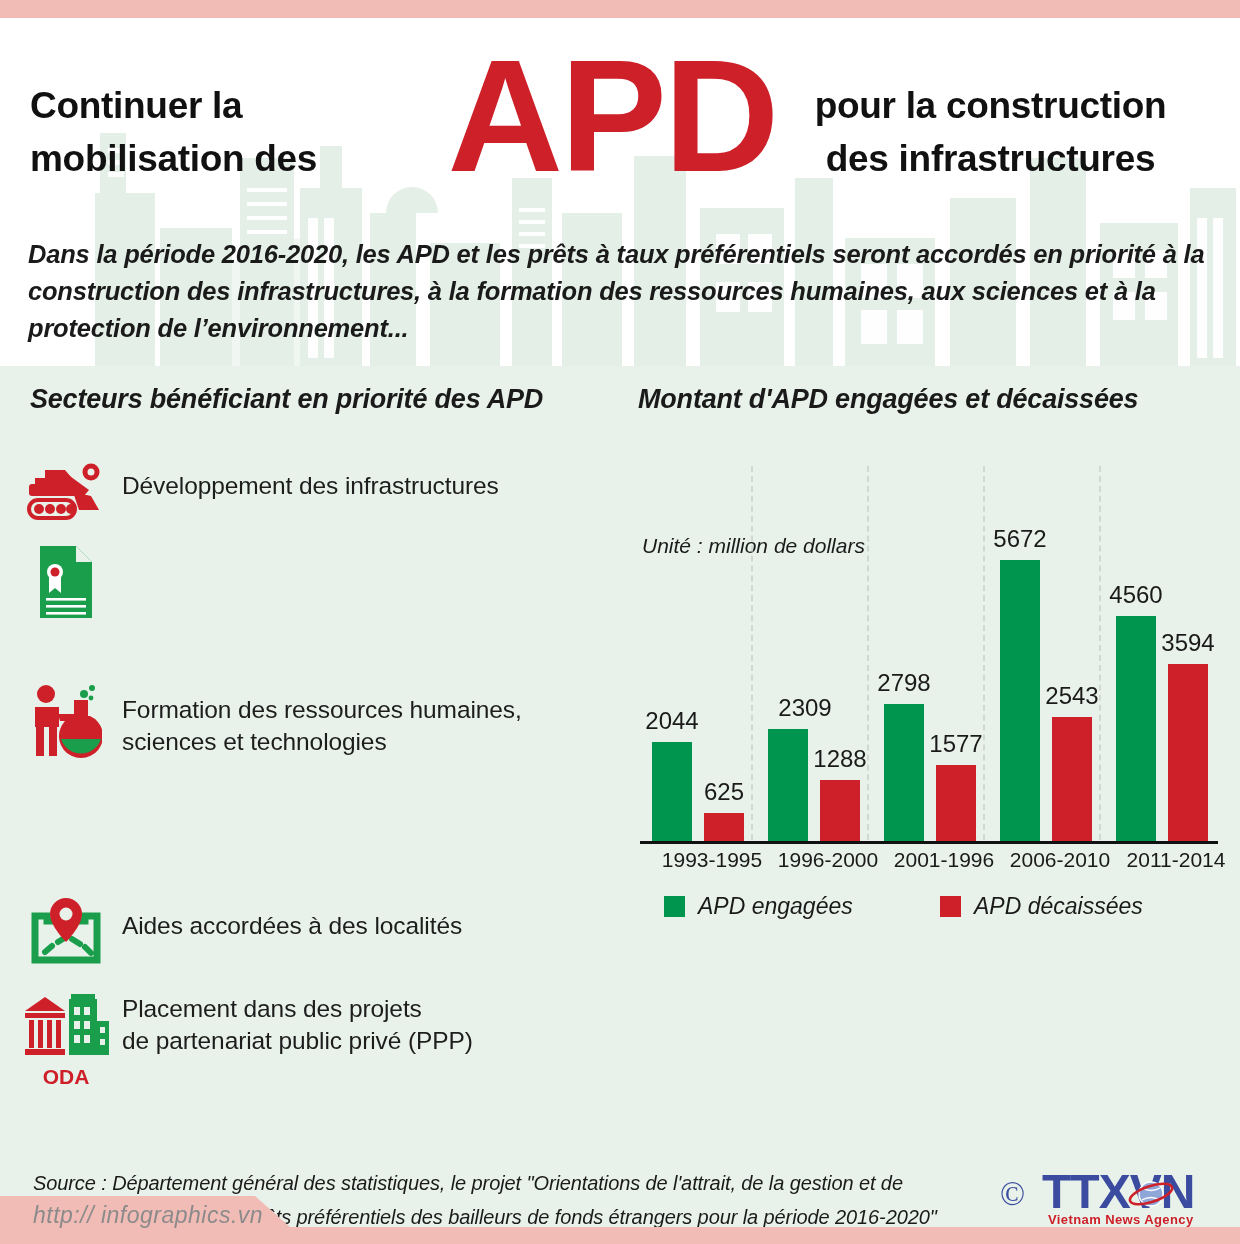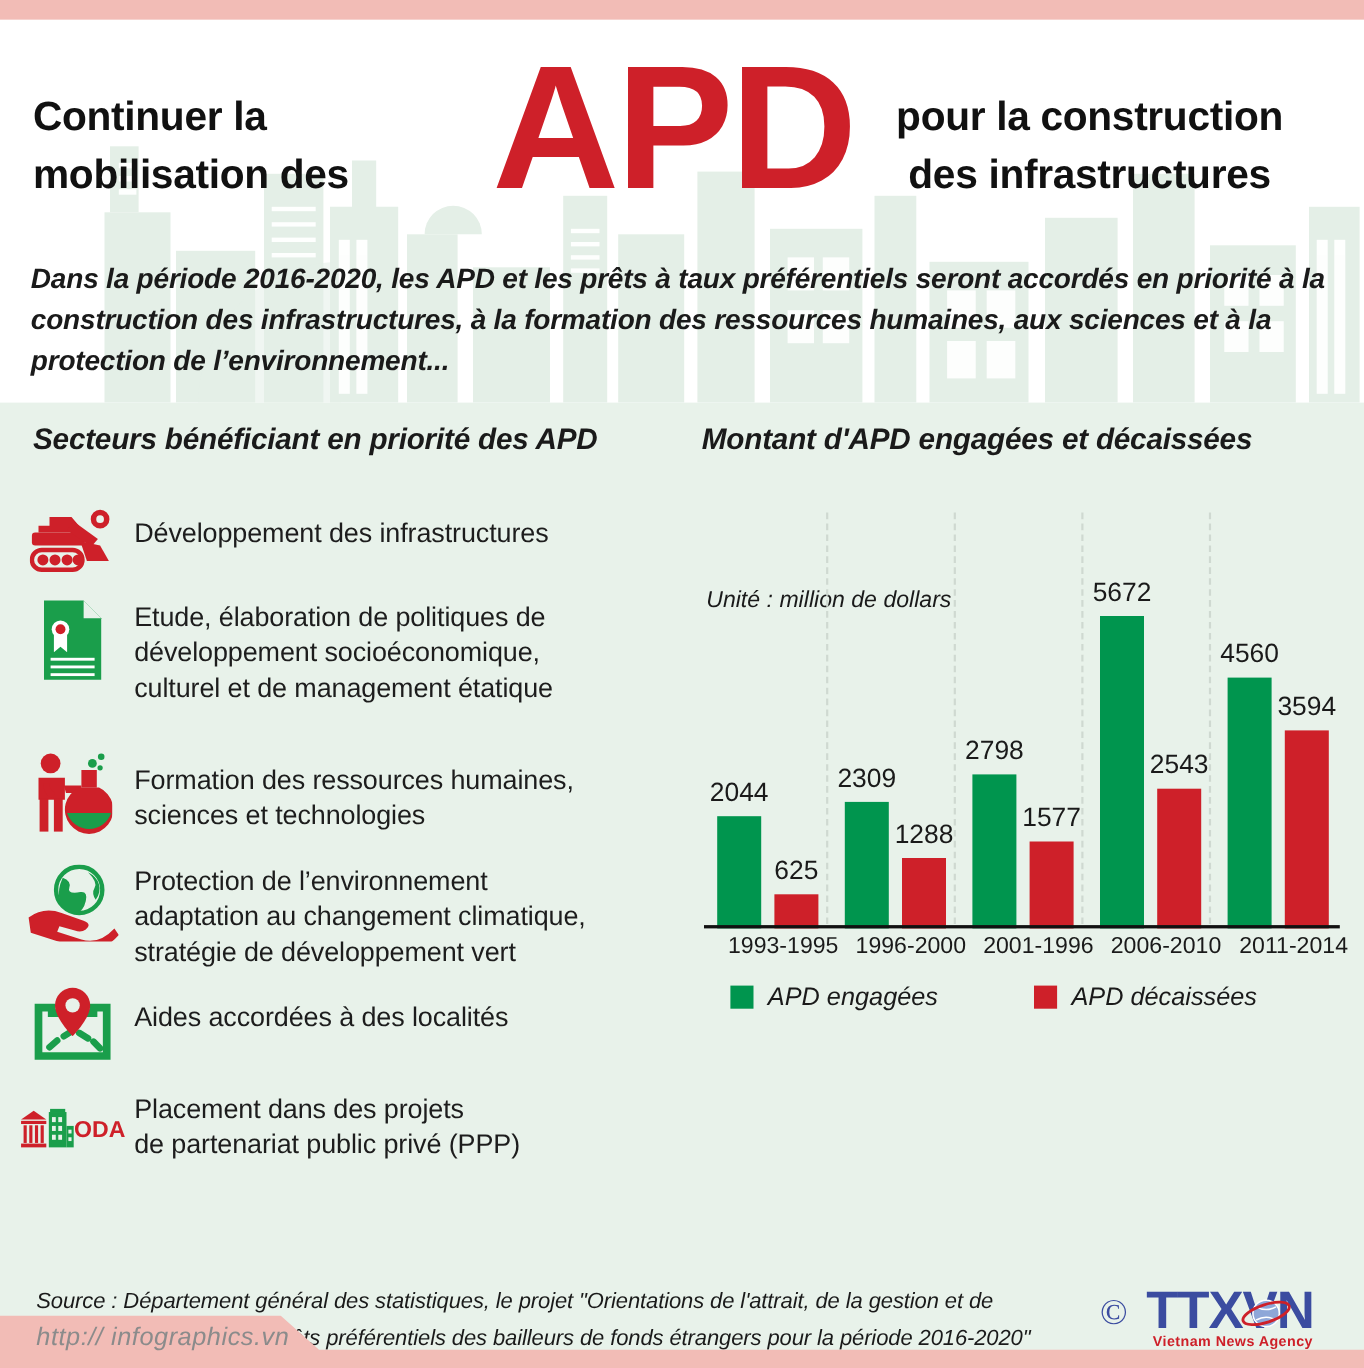--- a/index.html
+++ b/index.html
@@ -179,23 +179,20 @@
           <path d="M4 2h36l16 16v56H4z" fill="#1a9e4b"></path>
           <path d="M40 2v16h16z" fill="#e8f2ea"></path>
           <circle cx="19" cy="28" r="8" fill="#fff"></circle>
           <circle cx="19" cy="28" r="4.5" fill="#ce2029"></circle>
           <path d="M13 33 l0 16 6 -5 6 5 0 -16z" fill="#fff"></path>
           <rect x="10" y="54" width="40" height="2.6" fill="#fff"></rect>
           <rect x="10" y="61" width="40" height="2.6" fill="#fff"></rect>
           <rect x="10" y="68" width="40" height="2.6" fill="#fff"></rect>
         </svg>
       </div>
-      <div class="item-text" style="white-space:pre-line;padding-top:2px;">Etude, élaboration de politiques de
-développement socioéconomique,
-culturel et de management étatique</div>
     </div>
 
     <div class="item" style="left:18px;top:318px;width:600px;">
       <div class="icon-box">
         <svg width="72" height="76" viewBox="0 0 72 76">
           <g fill="#ce2029">
             <circle cx="16" cy="10" r="9"></circle>
             <path d="M5 23h24v20H5z"></path>
             <rect x="6" y="42" width="8" height="30"></rect>
             <rect x="19" y="42" width="8" height="30"></rect>
@@ -209,53 +206,40 @@
             <circle cx="54" cy="10" r="4"></circle>
             <circle cx="62" cy="4" r="3"></circle>
             <circle cx="61" cy="14" r="2.4"></circle>
           </g>
         </svg>
       </div>
       <div class="item-text" style="white-space:pre-line;padding-top:10px;">Formation des ressources humaines,
 sciences et technologies</div>
     </div>
 
-    <div class="item" style="left:18px;top:420px;width:600px;">
-      <div class="icon-box">
-        <svg width="84" height="70" viewBox="0 0 84 70">
-          <circle cx="48" cy="23" r="21" fill="none" stroke="#1a9e4b" stroke-width="4"></circle>
-          <path d="M33 12 q8 3 6 9 t10 4 q7 -1 5 8 t-9 12 q-12 -2 -15 -13 q-2 -9 3 -20 z" fill="#1a9e4b"></path>
-          <path d="M56 7 q8 4 10 11 t-3 14 q-4 -6 -1 -11 t-6 -14 z" fill="#1a9e4b"></path>
-          <path d="M2 48 q14 -10 30 -4 l20 7 q8 3 2 8 q-4 3 -10 1 l-14 -4 l-2 5 l22 7 q16 5 30 -10 l4 6 q-16 18 -36 12 L4 62 z" fill="#ce2029"></path>
-        </svg>
-      </div>
-      <div class="item-text" style="white-space:pre-line;padding-top:0px;">Protection de l’environnement
-adaptation au changement climatique,
-stratégie de développement vert</div>
-    </div>
 
     <div class="item" style="left:18px;top:528px;width:600px;">
       <div class="icon-box">
         <svg width="78" height="72" viewBox="0 0 78 72">
           <path d="M8 22 v44 h62 V22 h-12 v5 H20 v-5 z" fill="none" stroke="#1a9e4b" stroke-width="7"></path>
           <g stroke="#1a9e4b" stroke-width="6" fill="none" stroke-linecap="round">
             <path d="M18 58 l7 -6"></path>
               <path d="M31 48 l8 -5"></path>
               <path d="M45 45 l8 5"></path>
               <path d="M58 53 l6 6"></path>
           </g>
           <path d="M39 4 a16 16 0 0 1 16 16 c0 12 -16 28 -16 28 S23 32 23 20 A16 16 0 0 1 39 4z" fill="#ce2029"></path>
           <circle cx="39" cy="20" r="6.5" fill="#e8f2ea"></circle>
         </svg>
       </div>
       <div class="item-text" style="white-space:pre-line;padding-top:16px;">Aides accordées à des localités</div>
     </div>
 
     <div class="item" style="left:18px;top:625px;width:600px;">
-      <div class="icon-box" style="flex-direction:row;justify-content:flex-end;">
+      <div class="icon-box" style="flex-direction:column;justify-content:flex-end;">
         <svg width="86" height="72" viewBox="0 0 86 72">
           <g fill="#ce2029">
             <path d="M2 20 L22 6 L42 20 z"></path>
             <rect x="2" y="22" width="40" height="5"></rect>
             <rect x="6" y="29" width="5" height="28"></rect>
               <rect x="15" y="29" width="5" height="28"></rect>
             <rect x="24" y="29" width="5" height="28"></rect>
               <rect x="33" y="29" width="5" height="28"></rect>
             <rect x="2" y="58" width="40" height="6"></rect>
           </g>
@@ -291,21 +275,21 @@
       <div class="gridline" style="left:233px;"></div>
       <div class="gridline" style="left:349px;"></div>
       <div class="gridline" style="left:465px;"></div>
 
       <div id="bars">
           <div class="bar green" style="left: 18px; height: 102px; background: rgb(0, 149, 78);"></div>
           <div class="bar-label" style="left: -7px; bottom: 109px;">2044</div>
           <div class="bar red" style="left: 70px; height: 31px; background: rgb(206, 32, 41);"></div>
           <div class="bar-label" style="left: 45px; bottom: 38px;">625</div>
           <div class="bar green" style="left: 134px; height: 115px; background: rgb(0, 149, 78);"></div>
-          <div class="bar-label" style="left: 109px; bottom: 122px;">2309</div>
+          <div class="bar-label" style="left: 126px; bottom: 122px;">2309</div>
           <div class="bar red" style="left: 186px; height: 64px; background: rgb(206, 32, 41);"></div>
           <div class="bar-label" style="left: 161px; bottom: 71px;">1288</div>
           <div class="bar green" style="left: 250px; height: 140px; background: rgb(0, 149, 78);"></div>
           <div class="bar-label" style="left: 225px; bottom: 147px;">2798</div>
           <div class="bar red" style="left: 302px; height: 79px; background: rgb(206, 32, 41);"></div>
           <div class="bar-label" style="left: 277px; bottom: 86px;">1577</div>
           <div class="bar green" style="left: 366px; height: 284px; background: rgb(0, 149, 78);"></div>
           <div class="bar-label" style="left: 341px; bottom: 291px;">5672</div>
           <div class="bar red" style="left: 418px; height: 127px; background: rgb(206, 32, 41);"></div>
           <div class="bar-label" style="left: 393px; bottom: 134px;">2543</div>

